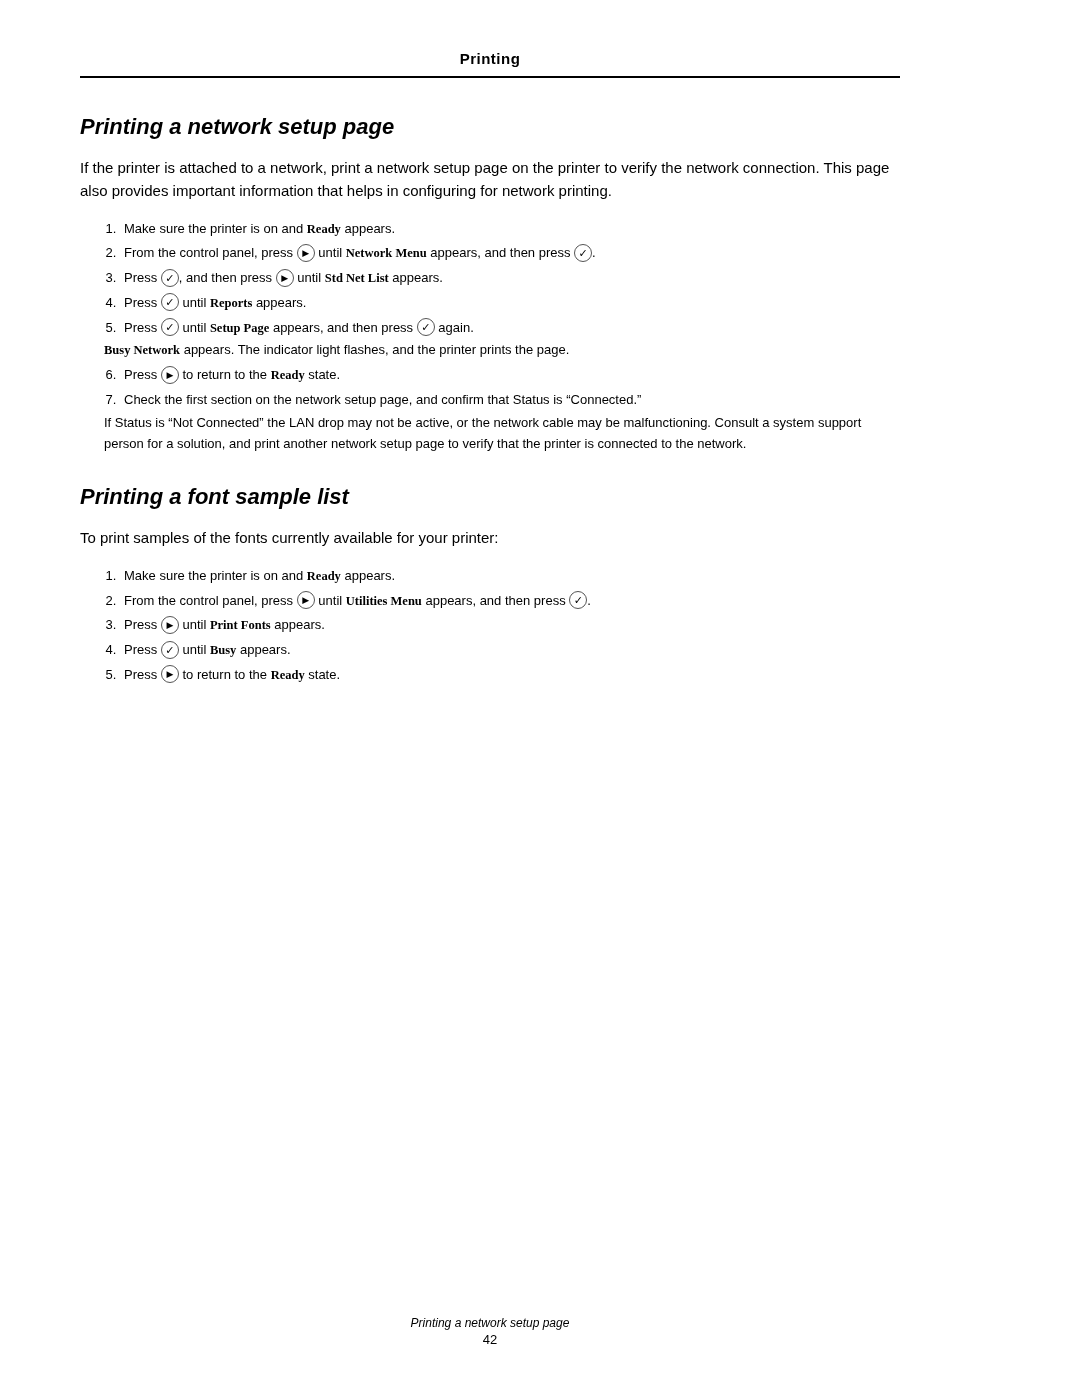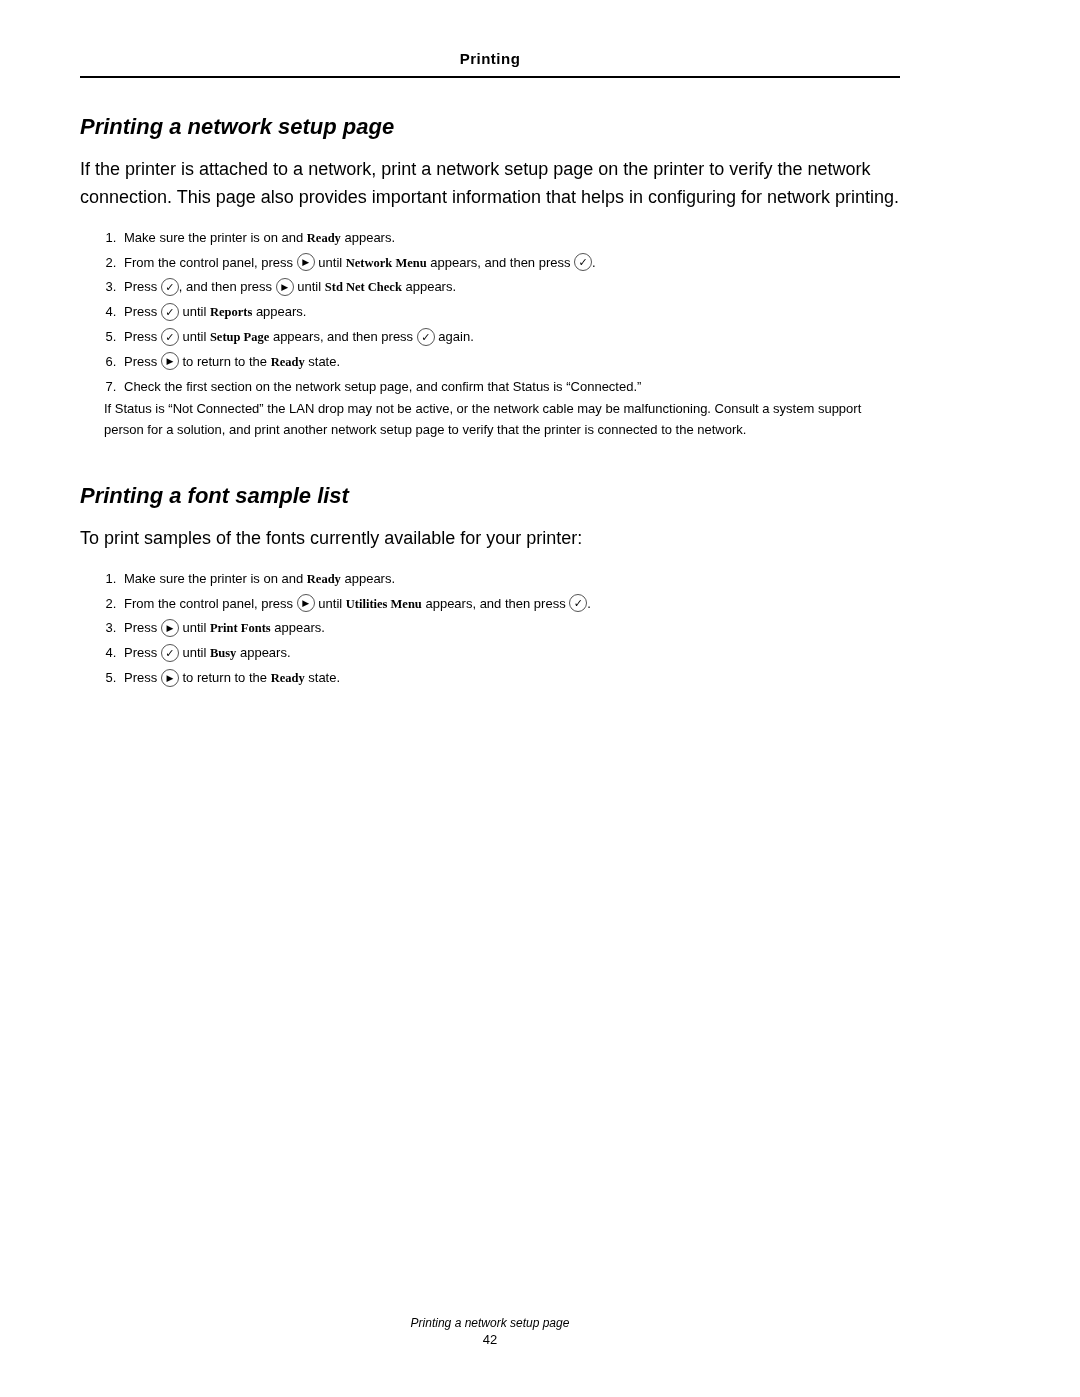--- a/index.html
+++ b/index.html
@@ -42,21 +42,21 @@
       font-size: 22px;
       font-weight: bold;
       font-style: italic;
       margin-bottom: 16px;
       margin-top: 10px;
     }
 
     
     .intro-text {
       font-family: Arial, Helvetica, sans-serif;
-      font-size: 18px;
+      font-size: 15px;
       line-height: 1.55;
       margin-bottom: 16px;
     }
 
     
     ol.steps {
       margin-left: 40px;
       margin-bottom: 18px;
     }
 
@@ -100,21 +100,21 @@
 
     .btn-icon.check {
       font-size: 11px;
     }
 
     .btn-icon.play {
       font-size: 9px;
     }
 
     .section-gap {
-      margin-top: 42px;
+      margin-top: 30px;
     }
 
     
     .page-footer {
       position: absolute;
       bottom: 50px;
       left: 0;
       right: 0;
       text-align: center;
     }
@@ -146,27 +146,28 @@
     <p class="intro-text">If the printer is attached to a network, print a network setup page on the printer to verify the network connection. This page also provides important information that helps in configuring for network printing.</p>
 
     <ol class="steps">
       <li>
         Make sure the printer is on and <span class="mono">Ready</span> appears.
       </li>
       <li>
         From the control panel, press <span class="btn-icon play">▶</span> until <span class="mono">Network Menu</span> appears, and then press <span class="btn-icon check">✓</span>.
       </li>
       <li>
-        Press <span class="btn-icon check">✓</span>, and then press <span class="btn-icon play">▶</span> until <span class="mono">Std Net Check</span> appears.
+        Press <span class="btn-icon check">✓</span>, and then press <span class="btn-icon play">▶</span> until <span class="mono">Std Net List</span> appears.
       </li>
       <li>
         Press <span class="btn-icon check">✓</span> until <span class="mono">Reports</span> appears.
       </li>
       <li>
         Press <span class="btn-icon check">✓</span> until <span class="mono">Setup Page</span> appears, and then press <span class="btn-icon check">✓</span> again.
+        <span class="sub-indent"><span class="mono">Busy Network</span> appears. The indicator light flashes, and the printer prints the page.</span>
       </li>
       <li>
         Press <span class="btn-icon play">▶</span> to return to the <span class="mono">Ready</span> state.
       </li>
       <li>
         Check the first section on the network setup page, and confirm that Status is “Connected.”
         <span class="sub-indent">If Status is “Not Connected” the LAN drop may not be active, or the network cable may be malfunctioning. Consult a system support person for a solution, and print another network setup page to verify that the printer is connected to the network.</span>
       </li>
     </ol>
   </div>

